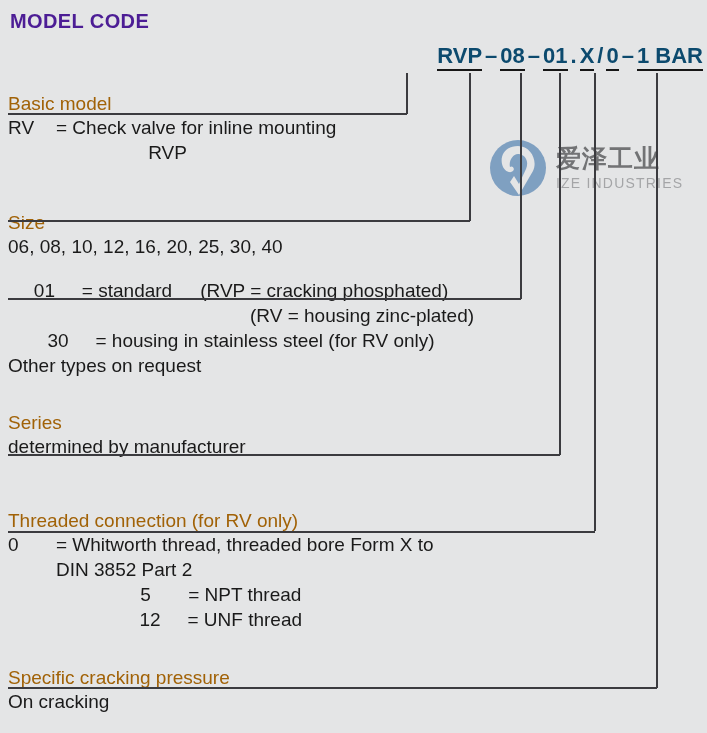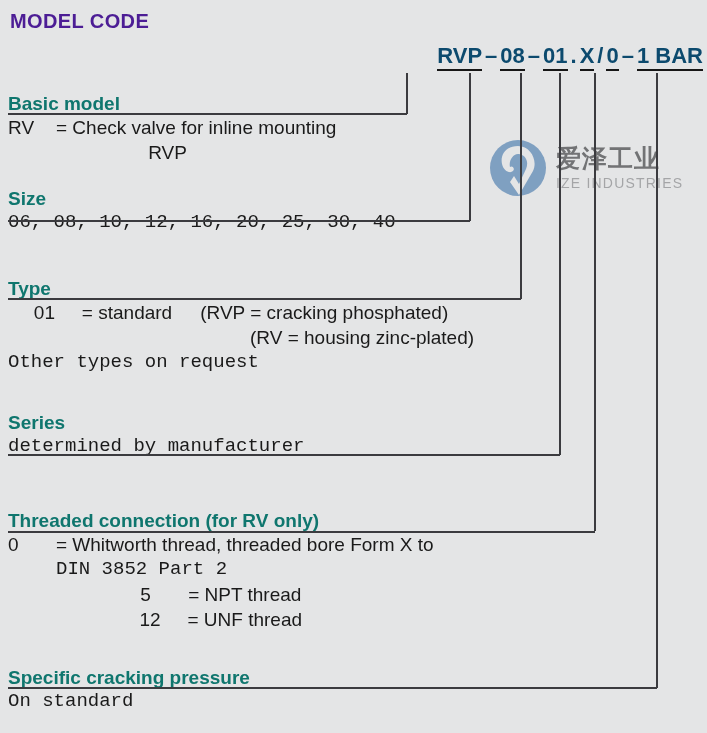--- a/index.html
+++ b/index.html
@@ -100,37 +100,36 @@
   }
 
   
   .section {
     position: absolute;
     left: 8px;
   }
   .sec-head {
     position: relative;
     font-size: 19px;
-    font-weight: bold;
-    color: #0f766e;
+    font-weight: normal;
+    color: #a16207;
     white-space: nowrap;
     line-height: 22px;
   }
   .rule {
     position: absolute;
     left: 8px;
     height: 2px;
     background: #3b3b3f;
   }
   .body-line {
     font-size: 19px;
     line-height: 25px;
     color: #1a1a1a;
     white-space: nowrap;
-    font-family: Liberation Mono, monospace;
   }
   .row {
     display: flex;
     font-size: 19px;
     line-height: 25px;
     color: #1a1a1a;
     white-space: nowrap;
     justify-content: center;
   }
   .row .code {
@@ -189,34 +188,37 @@
     <div class="row">
       <span class="code">RV</span>
       <span class="desc">= Check valve for inline mounting</span>
     </div>
     <div class="row">
       <span class="code">RVP</span>
     </div>
   </div>
   <div class="rule" style="top:113px; width:399px;"></div>
 
-  <div class="section" style="top:188px;">
+  <div class="section" style="top:212px;">
     <div class="sec-head">Size</div>
     <div class="body-line">06, 08, 10, 12, 16, 20, 25, 30, 40</div>
   </div>
   <div class="rule" style="top:220px; width:462px;"></div>
 
   <div class="section" style="top:278px;">
-    <div class="sec-head">Type</div>
     <div class="row">
       <span class="code">01</span>
       <span class="desc">= standard</span>
       <span class="paren">(RVP = cracking phosphated)</span>
     </div>
     <div class="paren-only">(RV = housing zinc-plated)</div>
+    <div class="row">
+      <span class="code">30</span>
+      <span class="desc">= housing in stainless steel (for RV only)</span>
+    </div>
     <div class="body-line">Other types on request</div>
   </div>
   <div class="rule" style="top:298px; width:513px;"></div>
 
   <div class="section" style="top:412px;">
     <div class="sec-head">Series</div>
     <div class="body-line">determined by manufacturer</div>
   </div>
   <div class="rule" style="top:454px; width:552px;"></div>
 
@@ -233,17 +235,17 @@
     </div>
     <div class="row">
       <span class="code">12</span>
       <span class="desc">= UNF thread</span>
     </div>
   </div>
   <div class="rule" style="top:531px; width:587px;"></div>
 
   <div class="section" style="top:667px;">
     <div class="sec-head">Specific cracking pressure</div>
-    <div class="body-line">On standard</div>
+    <div class="body-line">On cracking</div>
   </div>
   <div class="rule" style="top:687px; width:649px;"></div>
 
 </div>
 
 </body></html>

